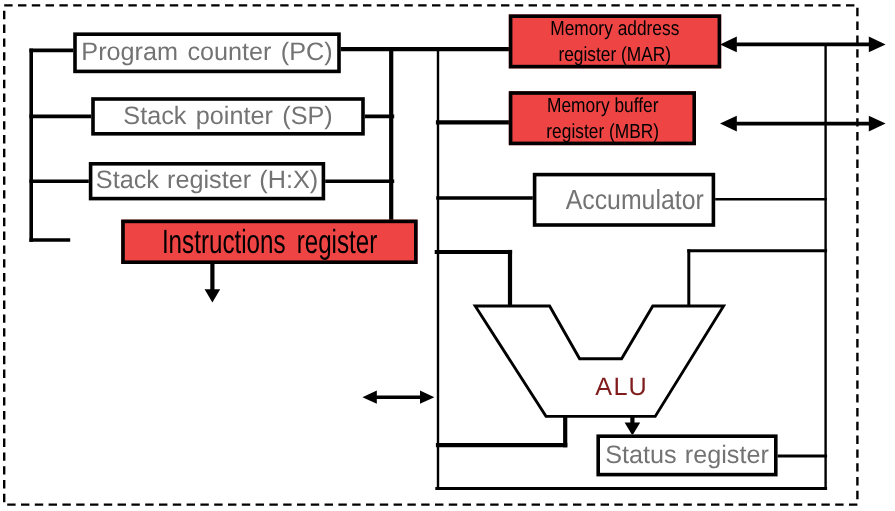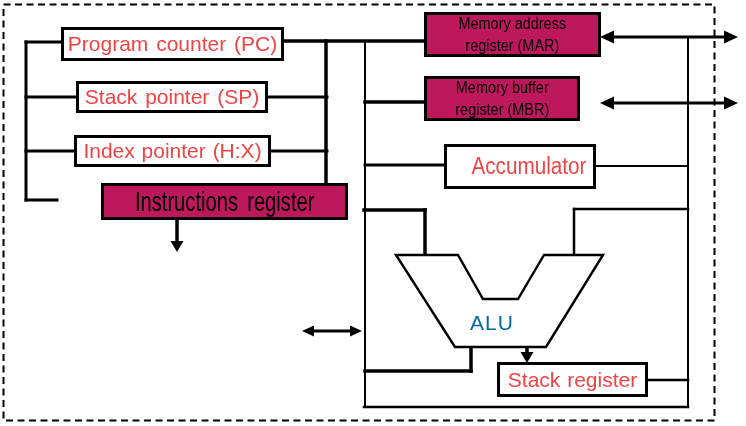--- a/index.html
+++ b/index.html
@@ -6,40 +6,40 @@
   #stage{
     position:relative;width:746px;height:426px;background:#ffffff;
     font-family:"Liberation Sans","DejaVu Sans",sans-serif;overflow:hidden;
   }
   #wires{position:absolute;left:0;top:0;width:746px;height:426px;}
   .box{
     position:absolute;box-sizing:border-box;border:3px solid #000;
     display:flex;align-items:center;justify-content:center;
     text-align:center;background:#ffffff;color:#000;white-space:nowrap;
   }
-  .gray{background:#be185d;}
-  .red{color:#ef4444;}
+  .gray{background:#ef4444;}
+  .red{color:#737373;}
   .lbl{display:inline-block;}
   
   #pc  {left:61px;  top:27px;  width:223px; height:34px; font-size:21px; word-spacing:2px;}
-  #sp  {left:76px;  top:81px;  width:192px; height:32px; font-size:21px; word-spacing:2px;}
+  #sp  {left:76px;  top:81px;  width:228px; height:32px; font-size:21px; word-spacing:2px;}
   #hx  {left:74px;  top:135px; width:197px; height:32px; font-size:21px; word-spacing:1px;}
   #ir  {left:54px;  top:183px; width:247px; height:37px; font-size:28px;margin-left:47px;}
   #ir .lbl{transform:scaleX(0.72);word-spacing:5px;}
   #ctrl{left:54px;  top:251px; width:249px; height:156px; font-size:36px;}
   #ctrl .lbl{transform:scaleX(0.88);}
   #mar {left:424px; top:12px;  width:177px; height:45px; font-size:17px; line-height:1.28;}
   #mbr {left:424px; top:76px;  width:156px; height:45px; font-size:17px; line-height:1.28;}
   #mar .lbl,#mbr .lbl{transform:scaleX(0.85);}
   #acc {left:444px; top:144px; width:152px; height:45px; font-size:23px;justify-content:flex-end;}
   #acc .lbl{transform:scaleX(0.90);}
   #status{left:497px; top:362px; width:151px; height:35px; font-size:21px; word-spacing:1px;}
   #alu-label{
-    position:absolute;left:470px;top:311px;width:70px;text-align:left;
-    font-size:21px;letter-spacing:1px;color:#0369a1;
+    position:absolute;left:470px;top:311px;width:70px;text-align:right;
+    font-size:21px;letter-spacing:1px;color:#7f1d1d;
   }
 </style>
 </head>
 <body>
 
 <div id="stage">
 
   <svg id="wires" viewBox="0 0 746 426" xmlns="http://www.w3.org/2000/svg">
 
     <rect x="3.5" y="4.5" width="711" height="416" fill="none" stroke="#000" stroke-width="2" stroke-dasharray="7 4.5"></rect>
@@ -111,21 +111,21 @@
 
   <div class="box red" id="pc">
     <span class="lbl">Program counter (PC)</span>
   </div>
 
   <div class="box red" id="sp">
     <span class="lbl">Stack pointer (SP)</span>
   </div>
 
   <div class="box red" id="hx">
-    <span class="lbl">Index pointer (H:X)</span>
+    <span class="lbl">Stack register (H:X)</span>
   </div>
 
   <div class="box gray" id="ir">
     <span class="lbl">Instructions register</span>
   </div>
 
 
   <div class="box gray" id="mar">
     <span class="lbl">
       <span style="display:block">Memory address</span>
@@ -138,18 +138,18 @@
       <span style="display:block">Memory buffer</span>
       <span style="display:block">register (MBR)</span>
     </span>
   </div>
 
   <div class="box red" id="acc">
     <span class="lbl">Accumulator</span>
   </div>
 
   <div class="box red" id="status">
-    <span class="lbl">Stack register</span>
+    <span class="lbl">Status register</span>
   </div>
 
   <div id="alu-label">ALU</div>
 
 </div>
 
 </body></html>

